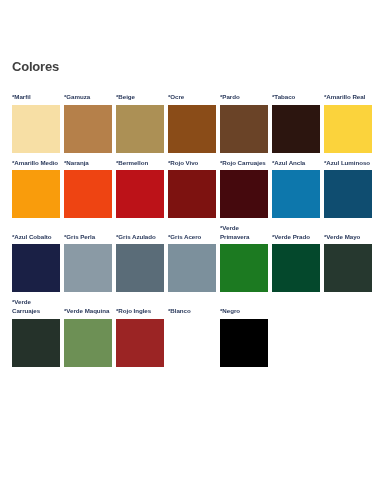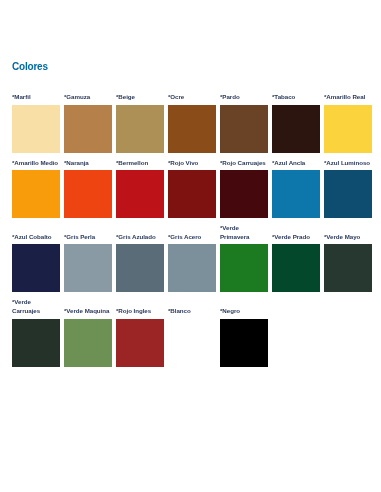--- a/index.html
+++ b/index.html
@@ -17,23 +17,23 @@
   }
   .page {
     width: 381px;
     height: 492px;
     background: #ffffff;
     position: relative;
     box-sizing: border-box;
     padding: 0 12px;
   }
   .page-title {
-    font-size: 10px;
+    font-size: 13px;
     font-weight: bold;
-    color: #0369a1;
+    color: #404040;
     letter-spacing: -0.2px;
     margin: 0;
     padding-top: 59px;
     line-height: 16px;
   }
   .palette {
     margin-top: 18px;
   }
   .swatch-row {
     display: flex;

